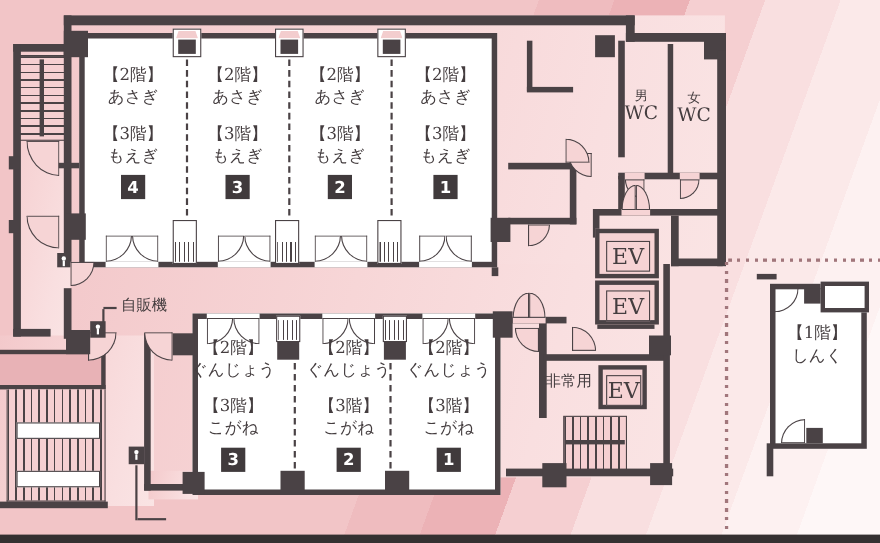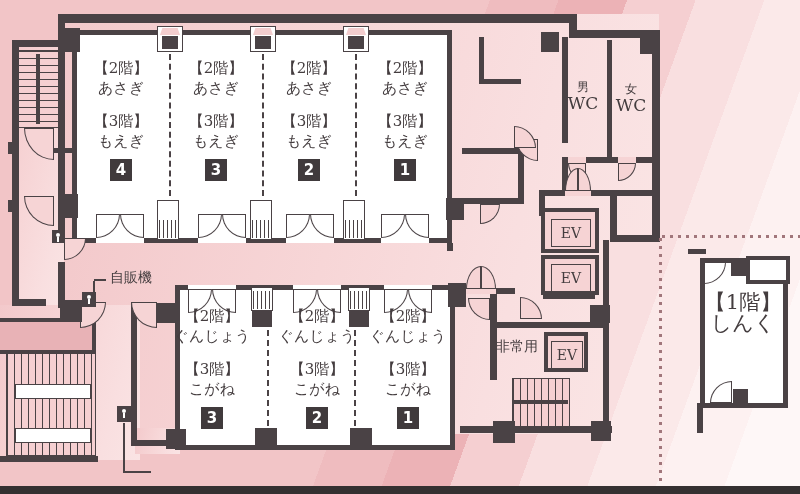--- a/index.html
+++ b/index.html
@@ -40,21 +40,21 @@
   .rack .hatch{position:absolute;left:1px;right:1px;bottom:1px;height:18px;background-image:repeating-linear-gradient(90deg,#4a4245 0 1px,transparent 1px 4px);}
   .housing{position:absolute;background:#fff;border:1.5px solid #4a4245;box-sizing:border-box;}
   .housing .cap{height:7px;margin:1px 2px 0 2px;background:#f3cdce;clip-path:polygon(12% 0,88% 0,100% 100%,0 100%);}
   .housing .core{width:16px;height:13px;margin:1px auto 0 auto;background:#4a4245;}
   .rlabel{position:absolute;width:96px;text-align:center;font-size:15px;line-height:20px;color:#443d3f;}
   .rlabel .sp{height:13px;}
   .badge-wrap{margin-top:8px;display:flex;justify-content:center;}
   .badge{width:22px;height:22px;background:#403a3c;color:#fff;font-family:"DejaVu Sans","Liberation Sans",sans-serif;font-weight:bold;font-size:15px;display:flex;align-items:center;justify-content:center;}
   .lbl{position:absolute;color:#443d3f;text-align:center;}
   .ev-box{position:absolute;border:4px solid #4a4245;background:#f6d3d4;box-sizing:border-box;}
-  .ev-inner{position:absolute;left:6px;top:7px;width:38px;height:26px;border:1.5px solid #4a4245;display:flex;align-items:center;justify-content:center;font-size:14px;color:#443d3f;background:#f6d3d4;}
+  .ev-inner{position:absolute;left:6px;top:7px;width:38px;height:26px;border:1.5px solid #4a4245;display:flex;align-items:center;justify-content:center;font-size:20px;color:#443d3f;background:#f6d3d4;}
   .leader{position:absolute;background:#4a4245;}
   .icon-box{position:absolute;background:#4a4245;}
   .icon-box .dot{position:absolute;left:50%;top:3px;width:4px;height:4px;margin-left:-2px;border-radius:50%;background:#fff;}
   .icon-box .stem{position:absolute;left:50%;top:7px;width:2px;height:5px;margin-left:-1px;background:#fff;}
   .bottombar{position:absolute;left:0;top:486px;width:800px;height:8px;background:#353031;}
 </style>
 </head>
 <body>
 
 <div id="stage">
@@ -306,21 +306,21 @@
     <div style="font-size:12px;line-height:14px;">男</div>
     <div style="font-size:17px;line-height:19px;">WC</div>
   </div>
   <div class="lbl" style="left:608px;top:82px;width:46px;">
     <div style="font-size:12px;line-height:14px;">女</div>
     <div style="font-size:17px;line-height:19px;">WC</div>
   </div>
 
   <div class="lbl" style="left:490px;top:338px;width:54px;font-size:14px;">非常用</div>
   <div class="lbl" style="left:100px;top:269px;width:62px;font-size:14px;">自販機</div>
-  <div class="lbl" style="left:694px;top:292px;width:98px;font-size:21px;line-height:21px;">
+  <div class="lbl" style="left:694px;top:292px;width:98px;font-size:15px;line-height:21px;">
     <div>【1階】</div>
     <div>しんく</div>
   </div>
 
   <div class="icon-box" style="left:82px;top:292px;width:14px;height:15px;">
       <div class="dot"></div>
       <div class="stem"></div>
     </div>
   <div class="icon-box" style="left:117px;top:406px;width:14px;height:16px;">
       <div class="dot"></div>

